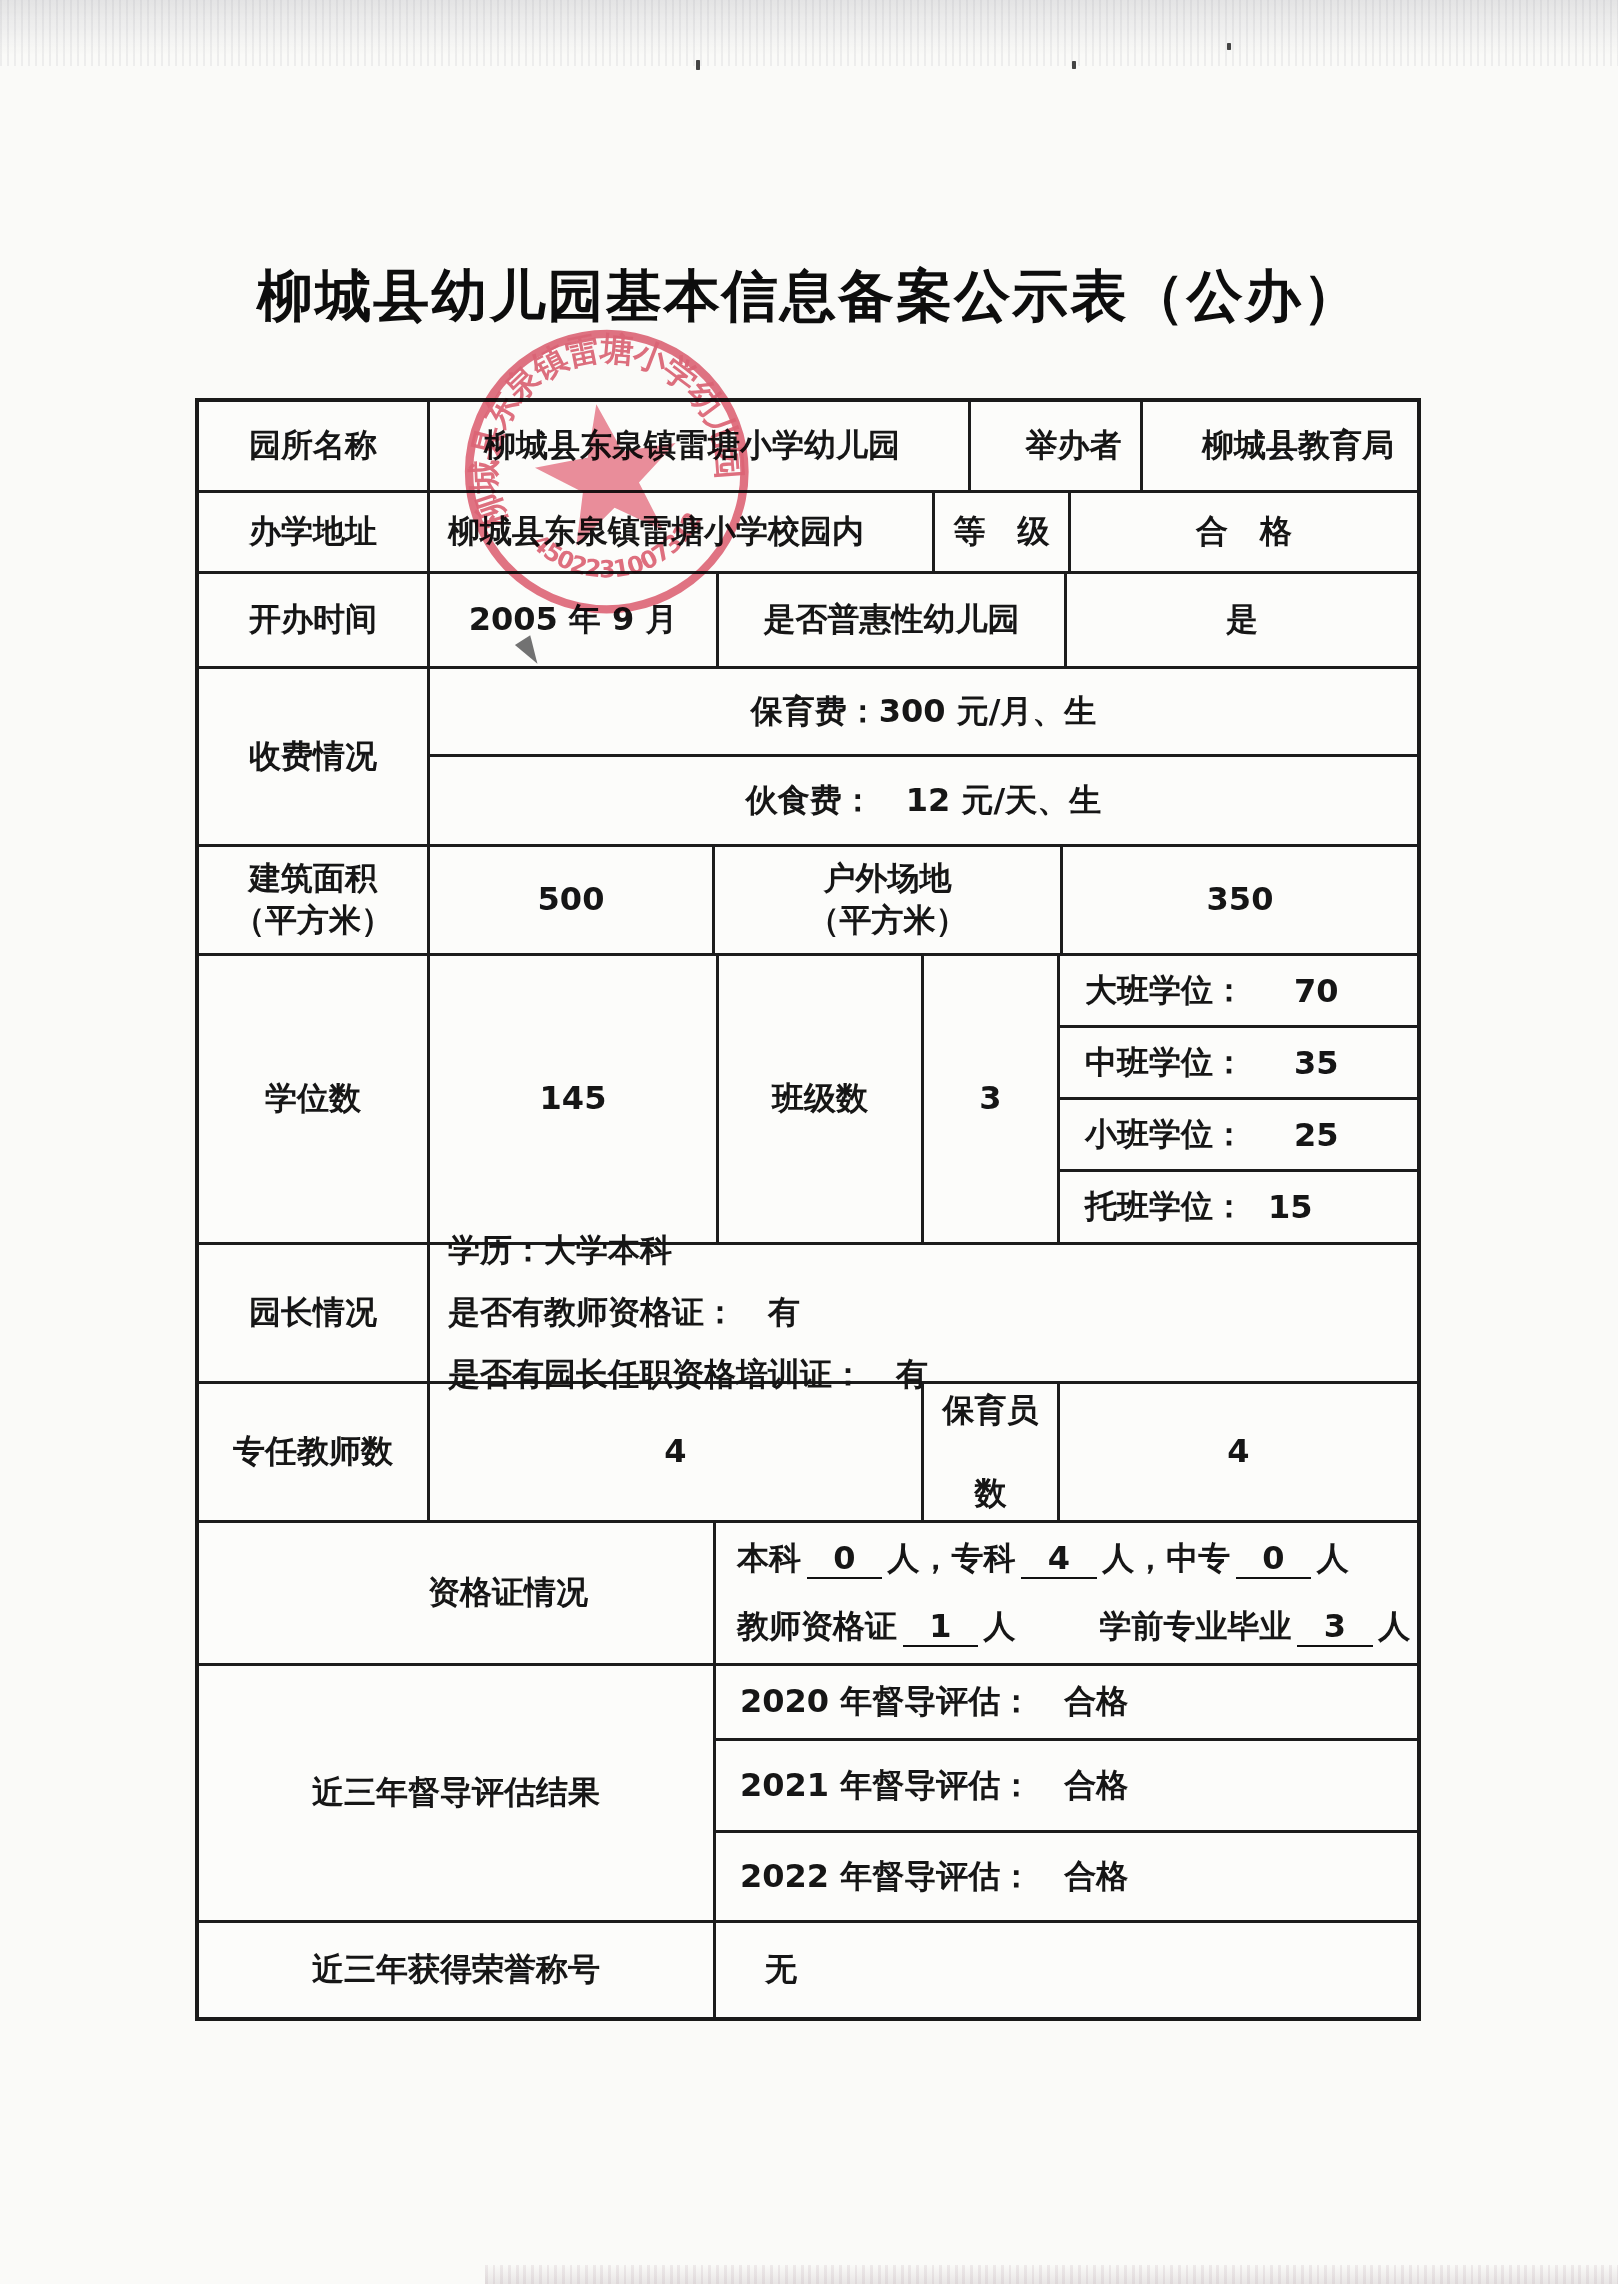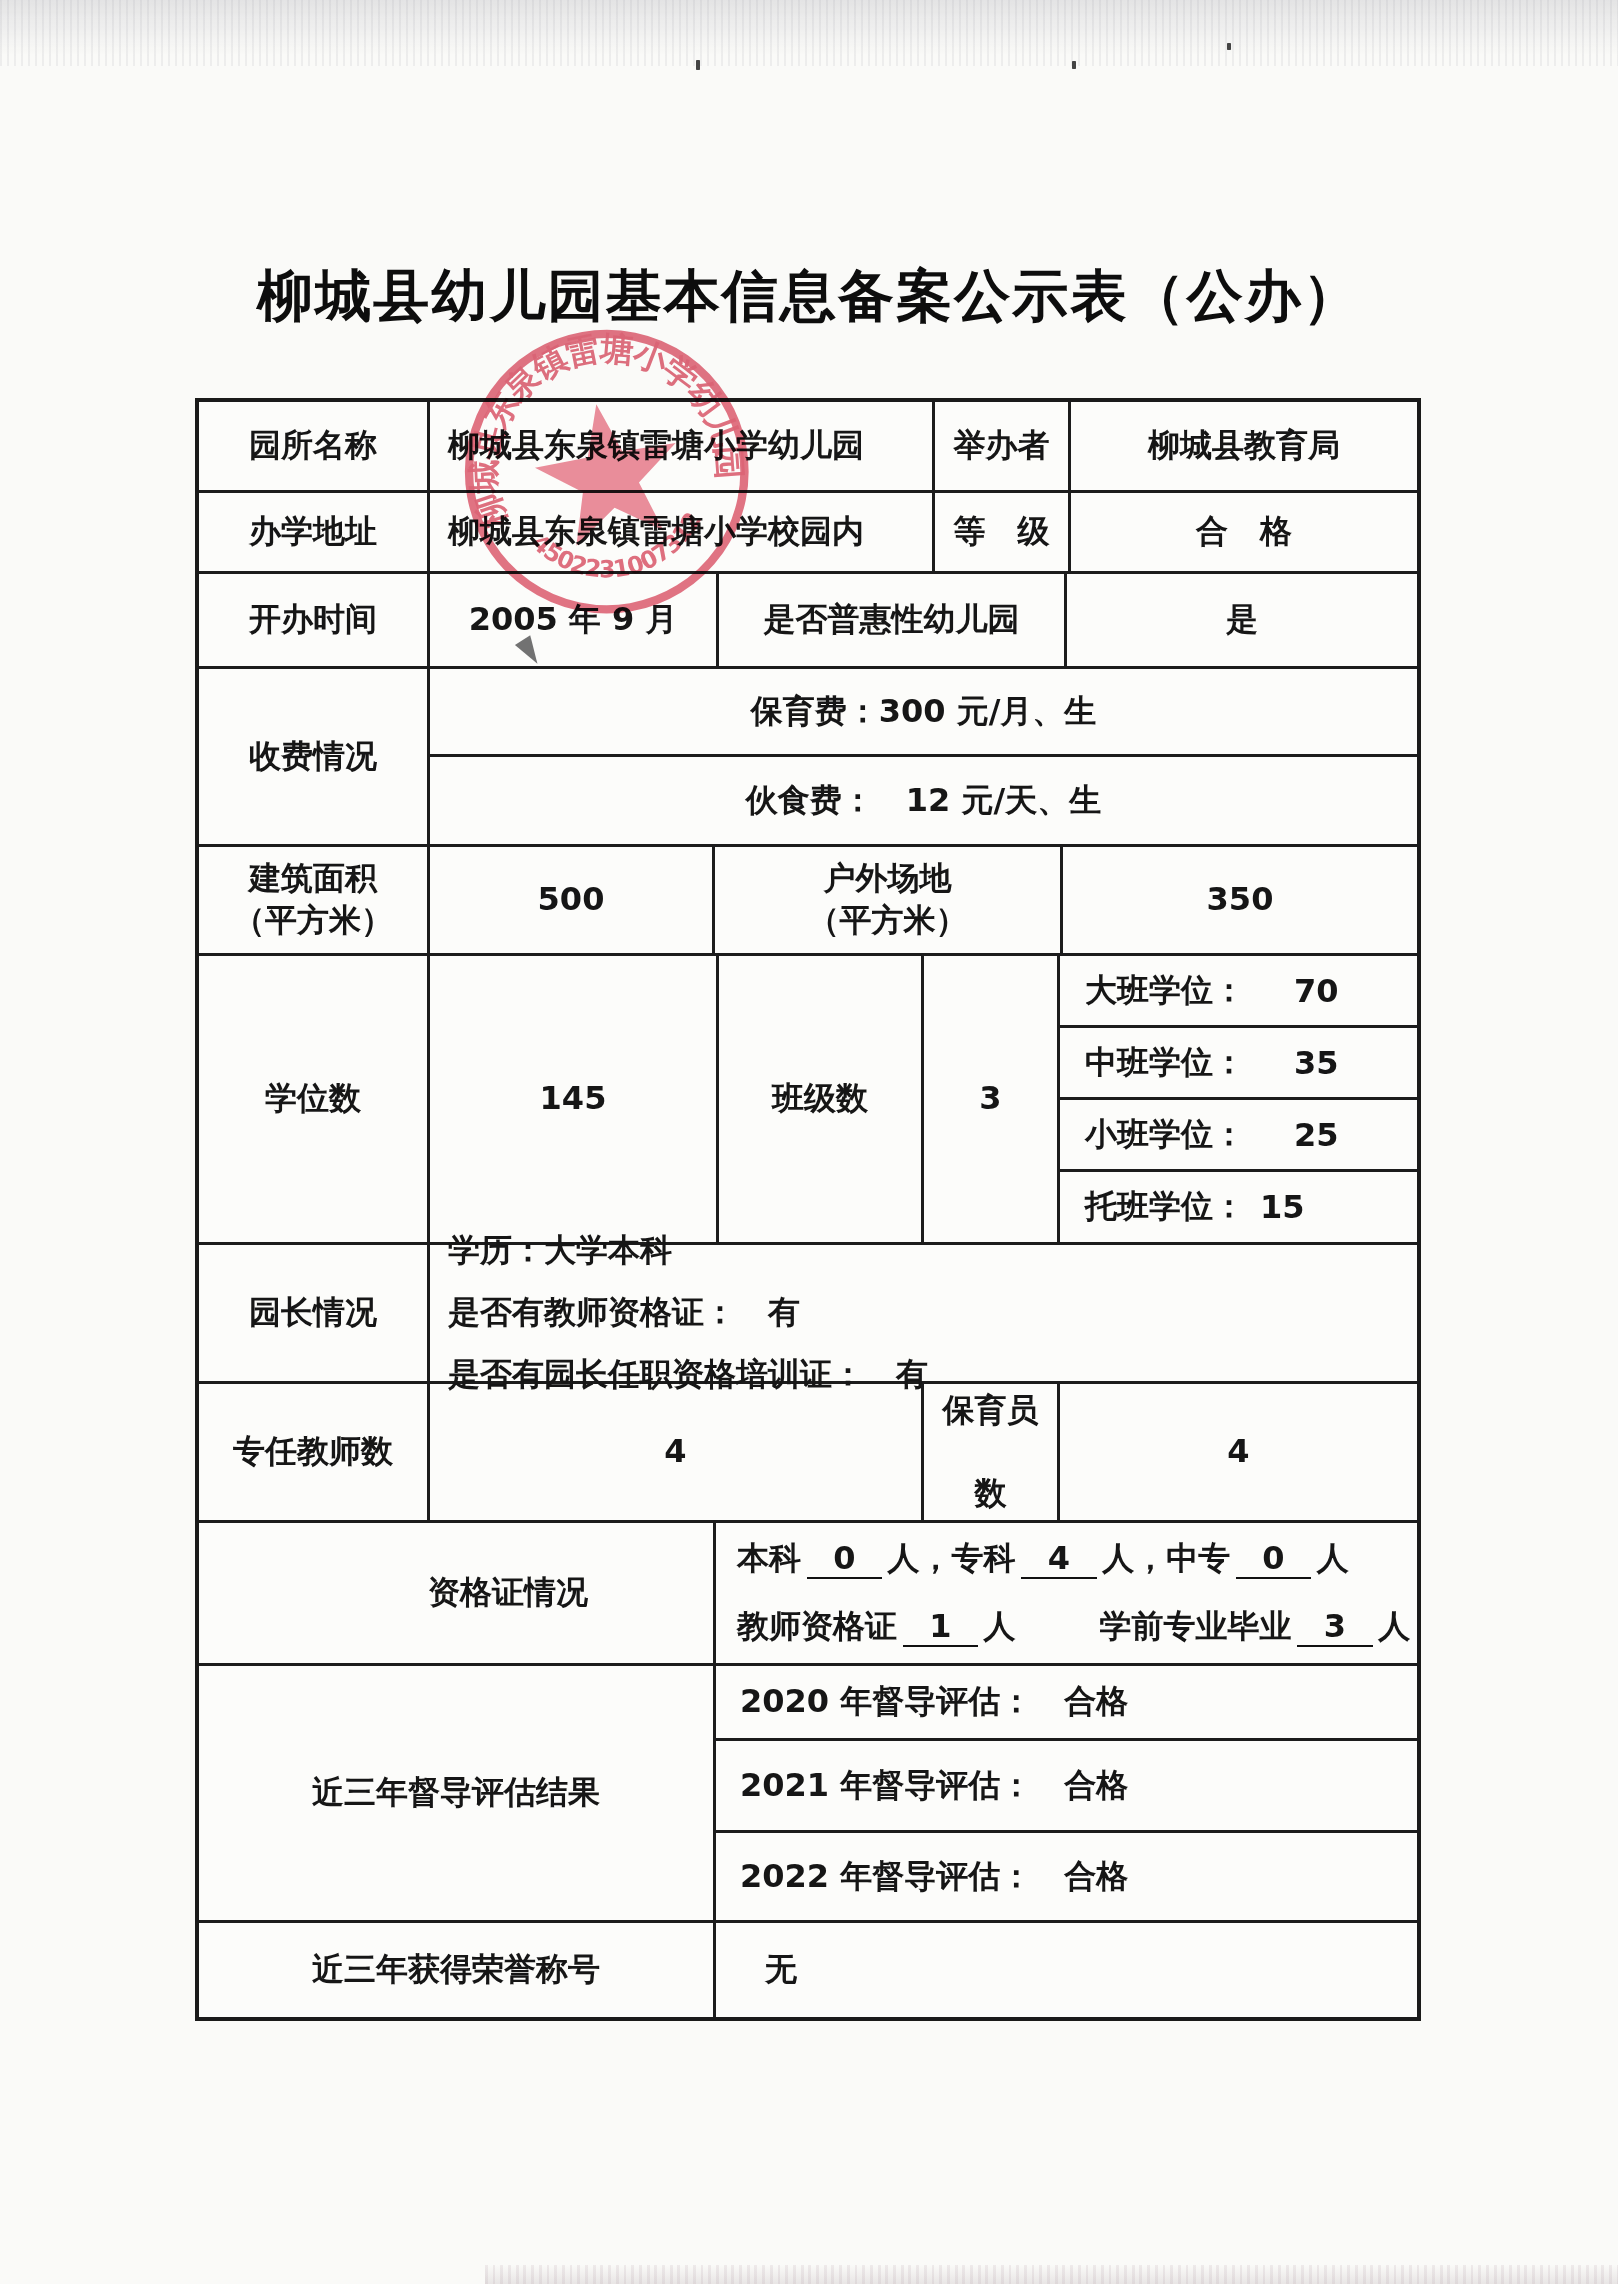--- a/index.html
+++ b/index.html
@@ -88,21 +88,21 @@
   <div class="scan-bottom"></div>
   <div class="speck" style="left:696px;top:60px;width:4.2px;height:9.7px;"></div>
   <div class="speck" style="left:1072px;top:61px;width:3.5px;height:8.4px;"></div>
   <div class="speck" style="left:1227px;top:43px;width:3.5px;height:7px;"></div>
   <div class="cursor-artifact"></div>
 
   <div class="doc-title">柳城县幼儿园基本信息备案公示表（公办）</div>
 
   <div class="tbl">
 
-    <div class="row" style="height:91px;">
+    <div class="row" style="height:91px;gap:36px;">
       <div class="cell" style="width:231px;">园所名称</div>
       <div class="cell left" style="width:505px;">柳城县东泉镇雷塘小学幼儿园</div>
       <div class="cell" style="width:136px;">举办者</div>
       <div class="cell nr" style="flex:1;">柳城县教育局</div>
     </div>
 
     <div class="row" style="height:81px;">
       <div class="cell" style="width:231px;">办学地址</div>
       <div class="cell left" style="width:505px;">柳城县东泉镇雷塘小学校园内</div>
       <div class="cell" style="width:136px;">等　级</div>
@@ -150,21 +150,21 @@
         <div class="sub" style="height:72px;padding-left:25px;">
           <span>中班学位：</span>
           <span class="seat-val">35</span>
         </div>
         <div class="sub" style="height:72px;padding-left:25px;">
           <span>小班学位：</span>
           <span class="seat-val">25</span>
         </div>
         <div class="sub last" style="flex:1;padding-left:25px;">
           <span>托班学位：</span>
-          <span class="seat-val" style="margin-left:15px;">15</span>
+          <span class="seat-val" style="margin-left:23px;">15</span>
         </div>
       </div>
     </div>
 
     <div class="row" style="height:139px;">
       <div class="cell" style="width:231px;">园长情况</div>
       <div class="stack" style="flex:1;">
         <span>学历：大学本科</span>
         <span>是否有教师资格证：　有</span>
         <span>是否有园长任职资格培训证：　有</span>

